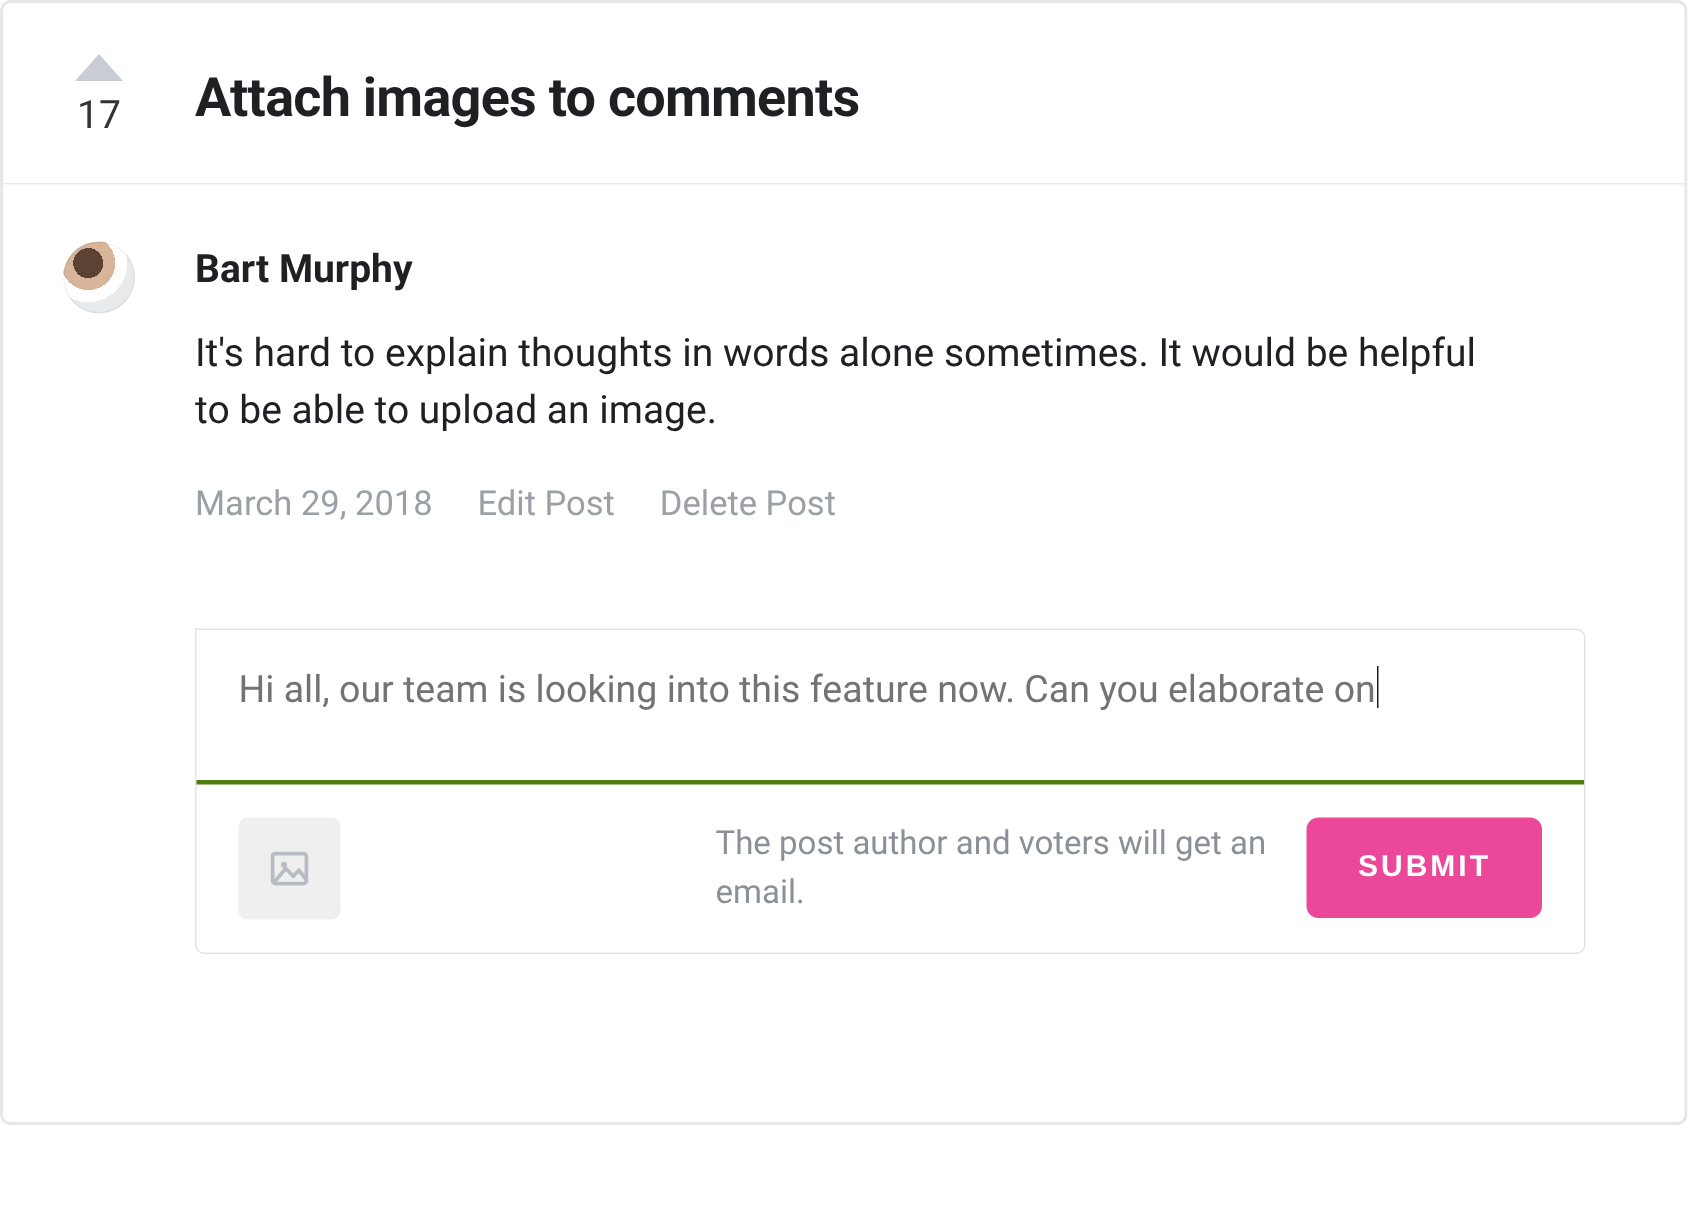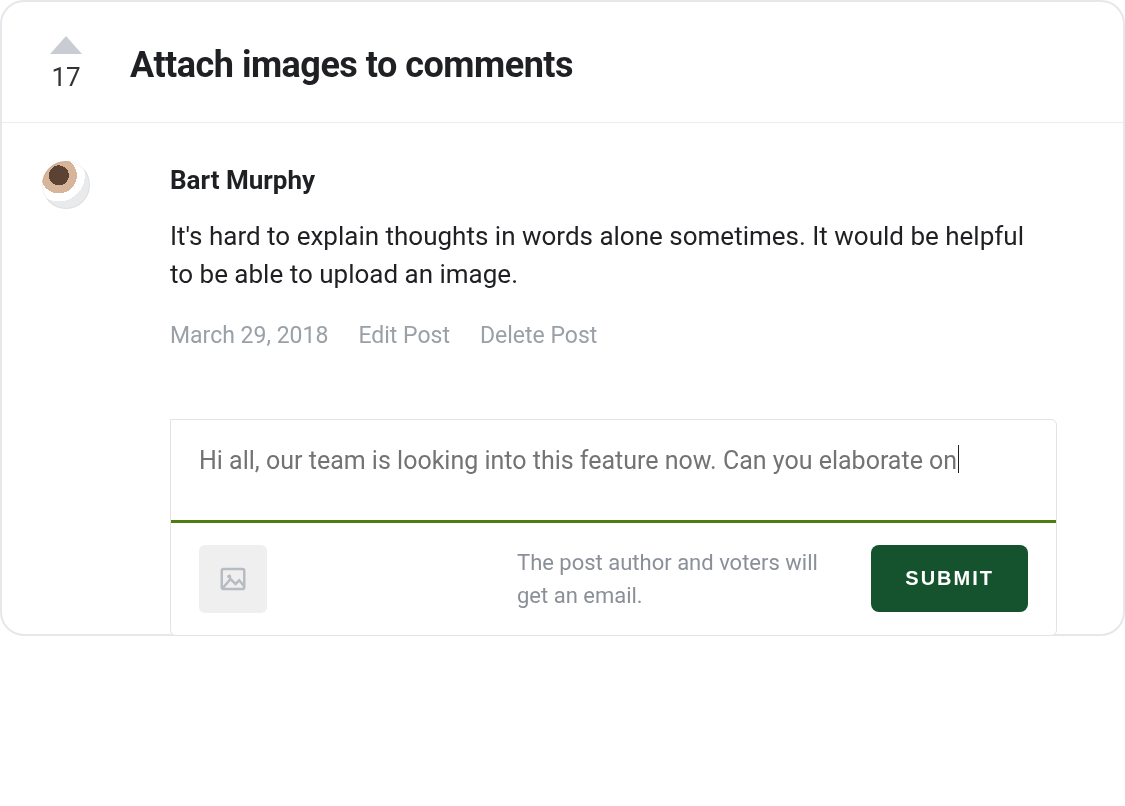--- a/index.html
+++ b/index.html
@@ -5,23 +5,23 @@
   * { box-sizing: border-box; }
   html, body { margin:0; padding:0; }
   body {
     font-family: -apple-system, BlinkMacSystemFont, "Segoe UI", Roboto, "Helvetica Neue", Arial, sans-serif;
     background:#fff;
     color:#333;
     -webkit-font-smoothing: antialiased;
   }
   .card {
     width:1125px;
-    height:636px;
+    height:750px;
     border:2px solid #e5e7eb;
-    border-radius:24px;
+    border-radius:7px;
     background:#fff;
     position:relative;
   }
   .header {
     display:flex;
     align-items:flex-start;
     padding:26px 30px 30px 0;
     border-bottom:1px solid #ececec;
   }
   .vote-col {
@@ -48,21 +48,20 @@
     font-size:36px;
     font-weight:700;
     color:#1f2023;
     margin:0;
     padding-top:16px;
     letter-spacing:-0.5px;
   }
   .body {
     display:flex;
     padding:36px 30px 30px 0;
-    gap:40px;
   }
   .avatar-col {
     width:128px;
     display:flex;
     justify-content:center;
     padding-top:2px;
   }
   .avatar {
     width:48px;height:48px;border-radius:50%;
     background: radial-gradient(circle at 35% 30%, #5b4233 0 10px, #d6b59a 10px 18px, #fff 18px 26px, #e9eaec 26px);
@@ -150,21 +149,21 @@
   }
   .hint {
     flex:1;
     font-size:22px;
     line-height:1.5;
     color:#8a8f98;
     text-align:left;
     padding-left:230px;
   }
   .submit {
-    background:#14532d;
+    background:#ec4899;
     color:#fff;
     font-weight:700;
     letter-spacing:2px;
     font-size:20px;
     padding:22px 34px;
     border:none;
     border-radius:8px;
     cursor:pointer;
   }
 </style>

